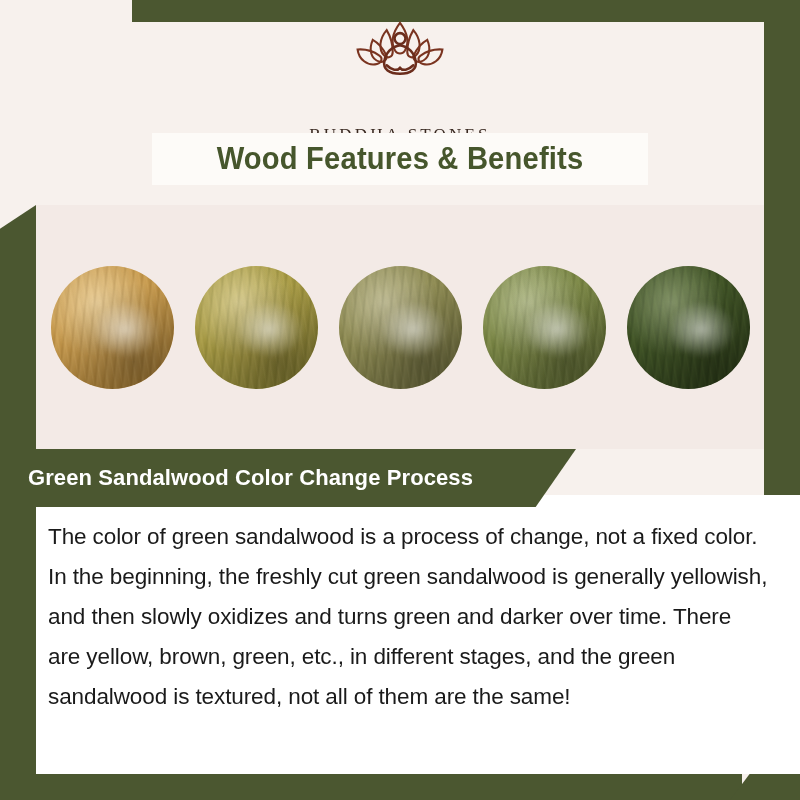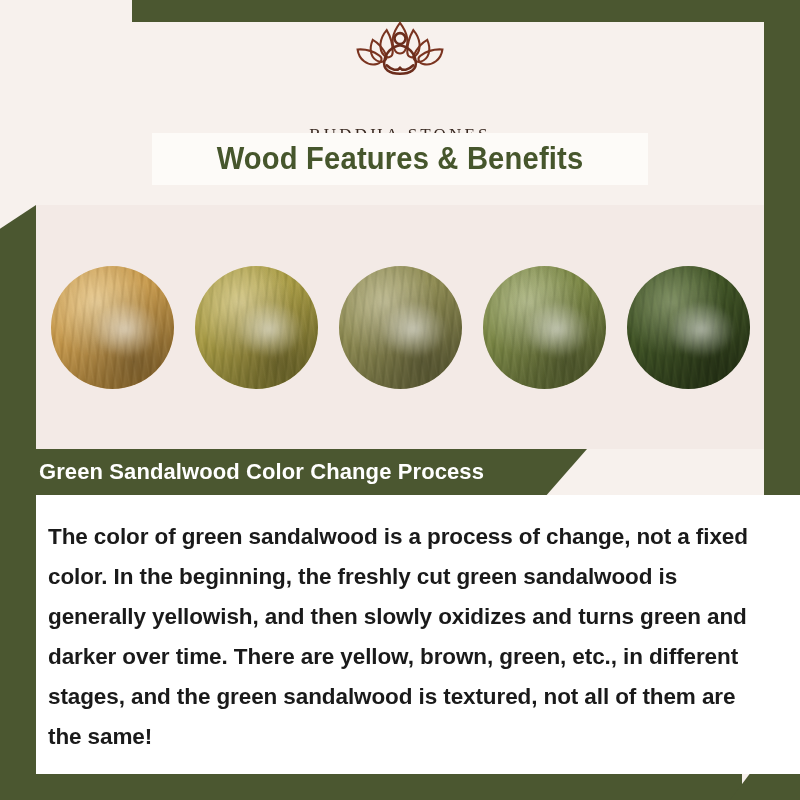--- a/index.html
+++ b/index.html
@@ -119,21 +119,21 @@
   }
   .bead .shade{
     position:absolute;inset:0;border-radius:50%;
     background:radial-gradient(circle at 36% 30%,rgba(255,255,255,.22),rgba(0,0,0,0) 46%),
                radial-gradient(circle at 68% 78%,rgba(0,0,0,.32),rgba(0,0,0,0) 62%);
   }
 
   
   .section-banner{
     position:absolute;
-    top:449px;left:11px;width:576px;height:46px;
+    top:449px;left:0;width:576px;height:58px;
     background:var(--olive);
     clip-path:polygon(0 0,100% 0,93% 100%,0 100%);
     z-index:4;
     display:flex;align-items:center;text-align:center;
   }
   .section-banner-label{
     color:#ffffff;
     font-size:22px;
     font-weight:bold;
     margin-left:28px;
@@ -147,21 +147,21 @@
     top:495px;left:36px;right:0;bottom:26px;
     background:#ffffff;
     z-index:2;
   }
   .body-text{
     position:absolute;
     top:22px;left:12px;right:32px;
     font-size:22.5px;
     line-height:40px;
     color:#1a1a1a;
-    font-weight:bold;
+    font-weight:normal;
     letter-spacing:-.1px;
   }
 </style>
 </head>
 <body>
 
 <div id="root" style="background: rgb(247, 241, 237);">
 
   <div class="frame-top-right"></div>
   <div class="frame-right"></div>

